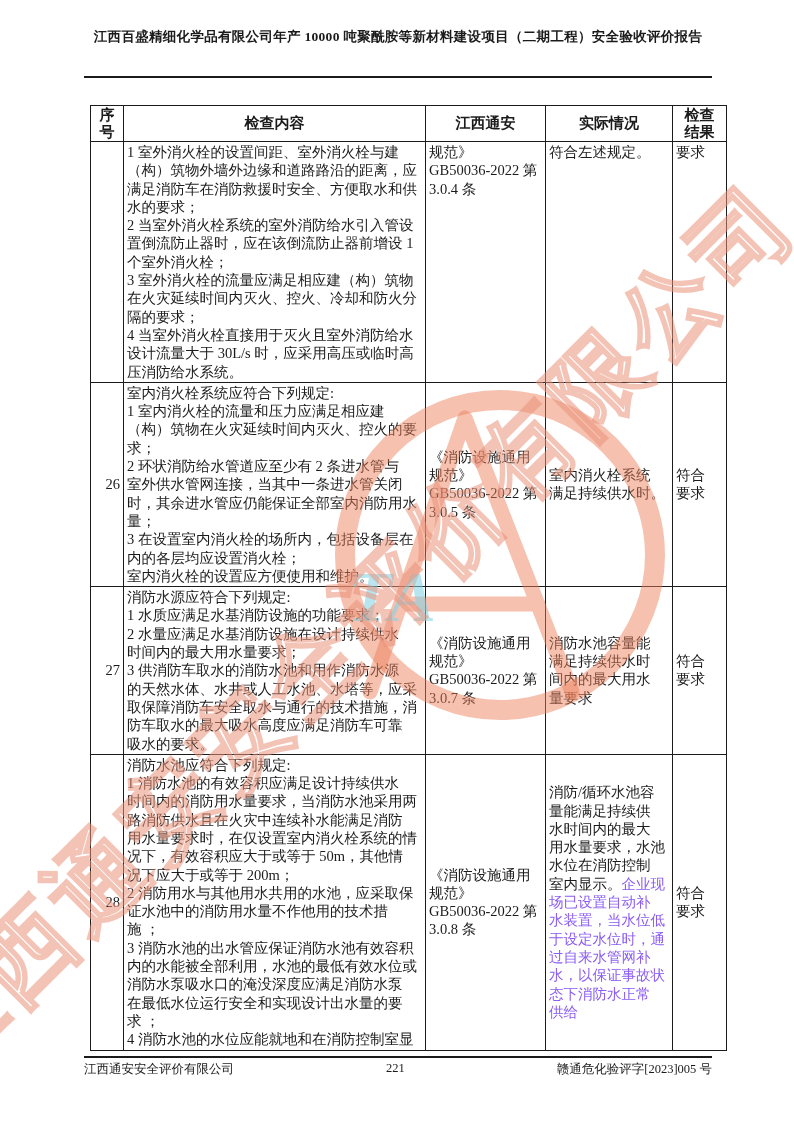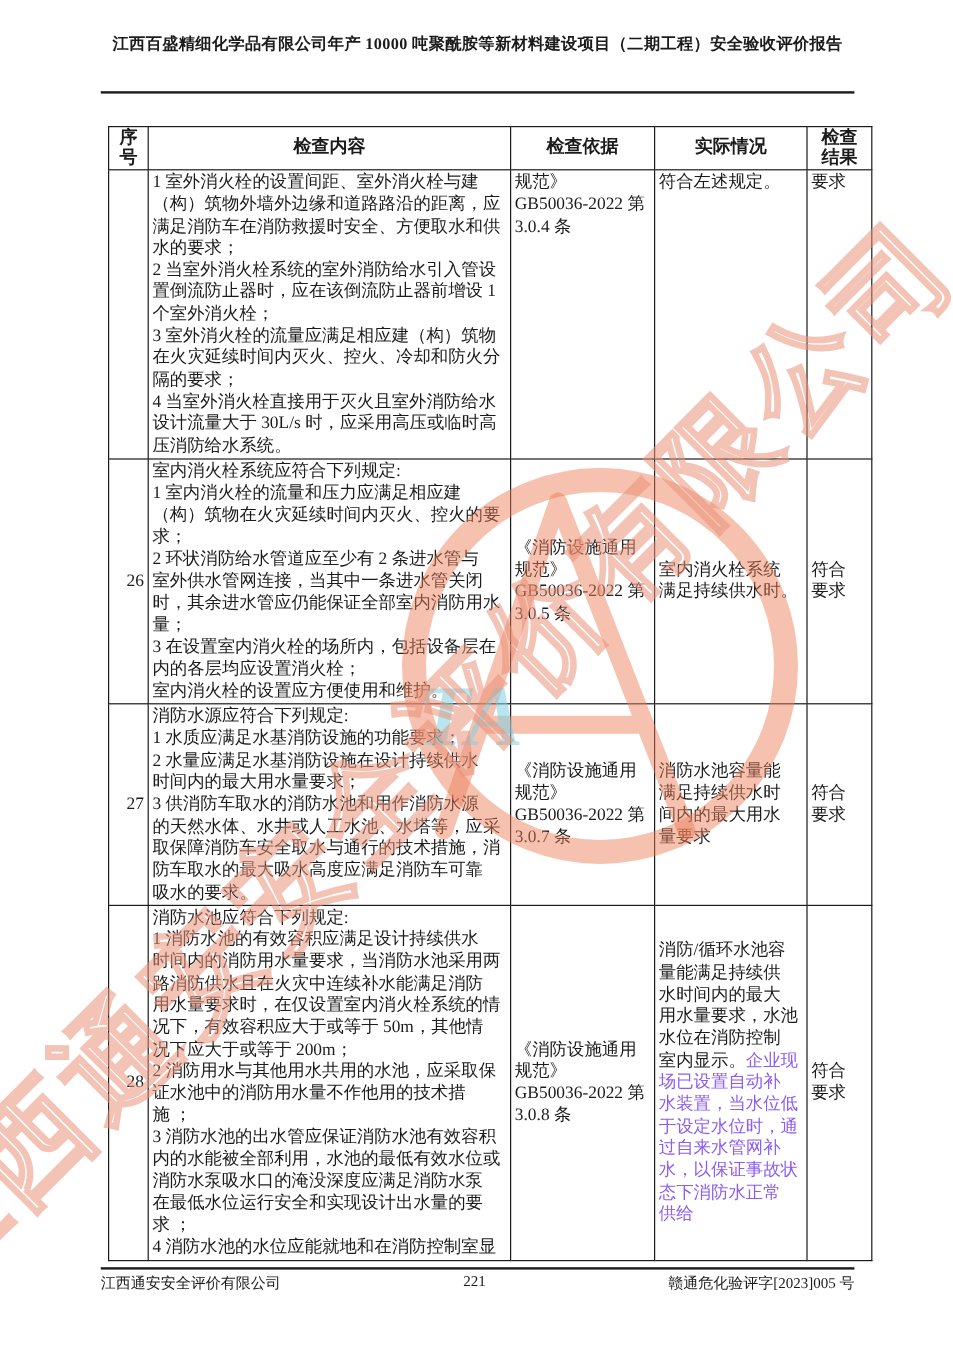--- a/index.html
+++ b/index.html
@@ -80,21 +80,21 @@
       <col style="width:302px">
       <col style="width:120px">
       <col style="width:127px">
       <col style="width:54px">
   </colgroup>
   <tbody>
       <tr class="hrow">
     <th>序
 号</th>
     <th>检查内容</th>
-    <th>检查依据</th>
+    <th>江西通安</th>
     <th>实际情况</th>
     <th>检查
 结果</th>
   </tr>
   <tr class="r-cont">
     <td class="seq"></td>
     <td class="content">1 室外消火栓的设置间距、室外消火栓与建
 （构）筑物外墙外边缘和道路路沿的距离，应
 满足消防车在消防救援时安全、方便取水和供
 水的要求；

